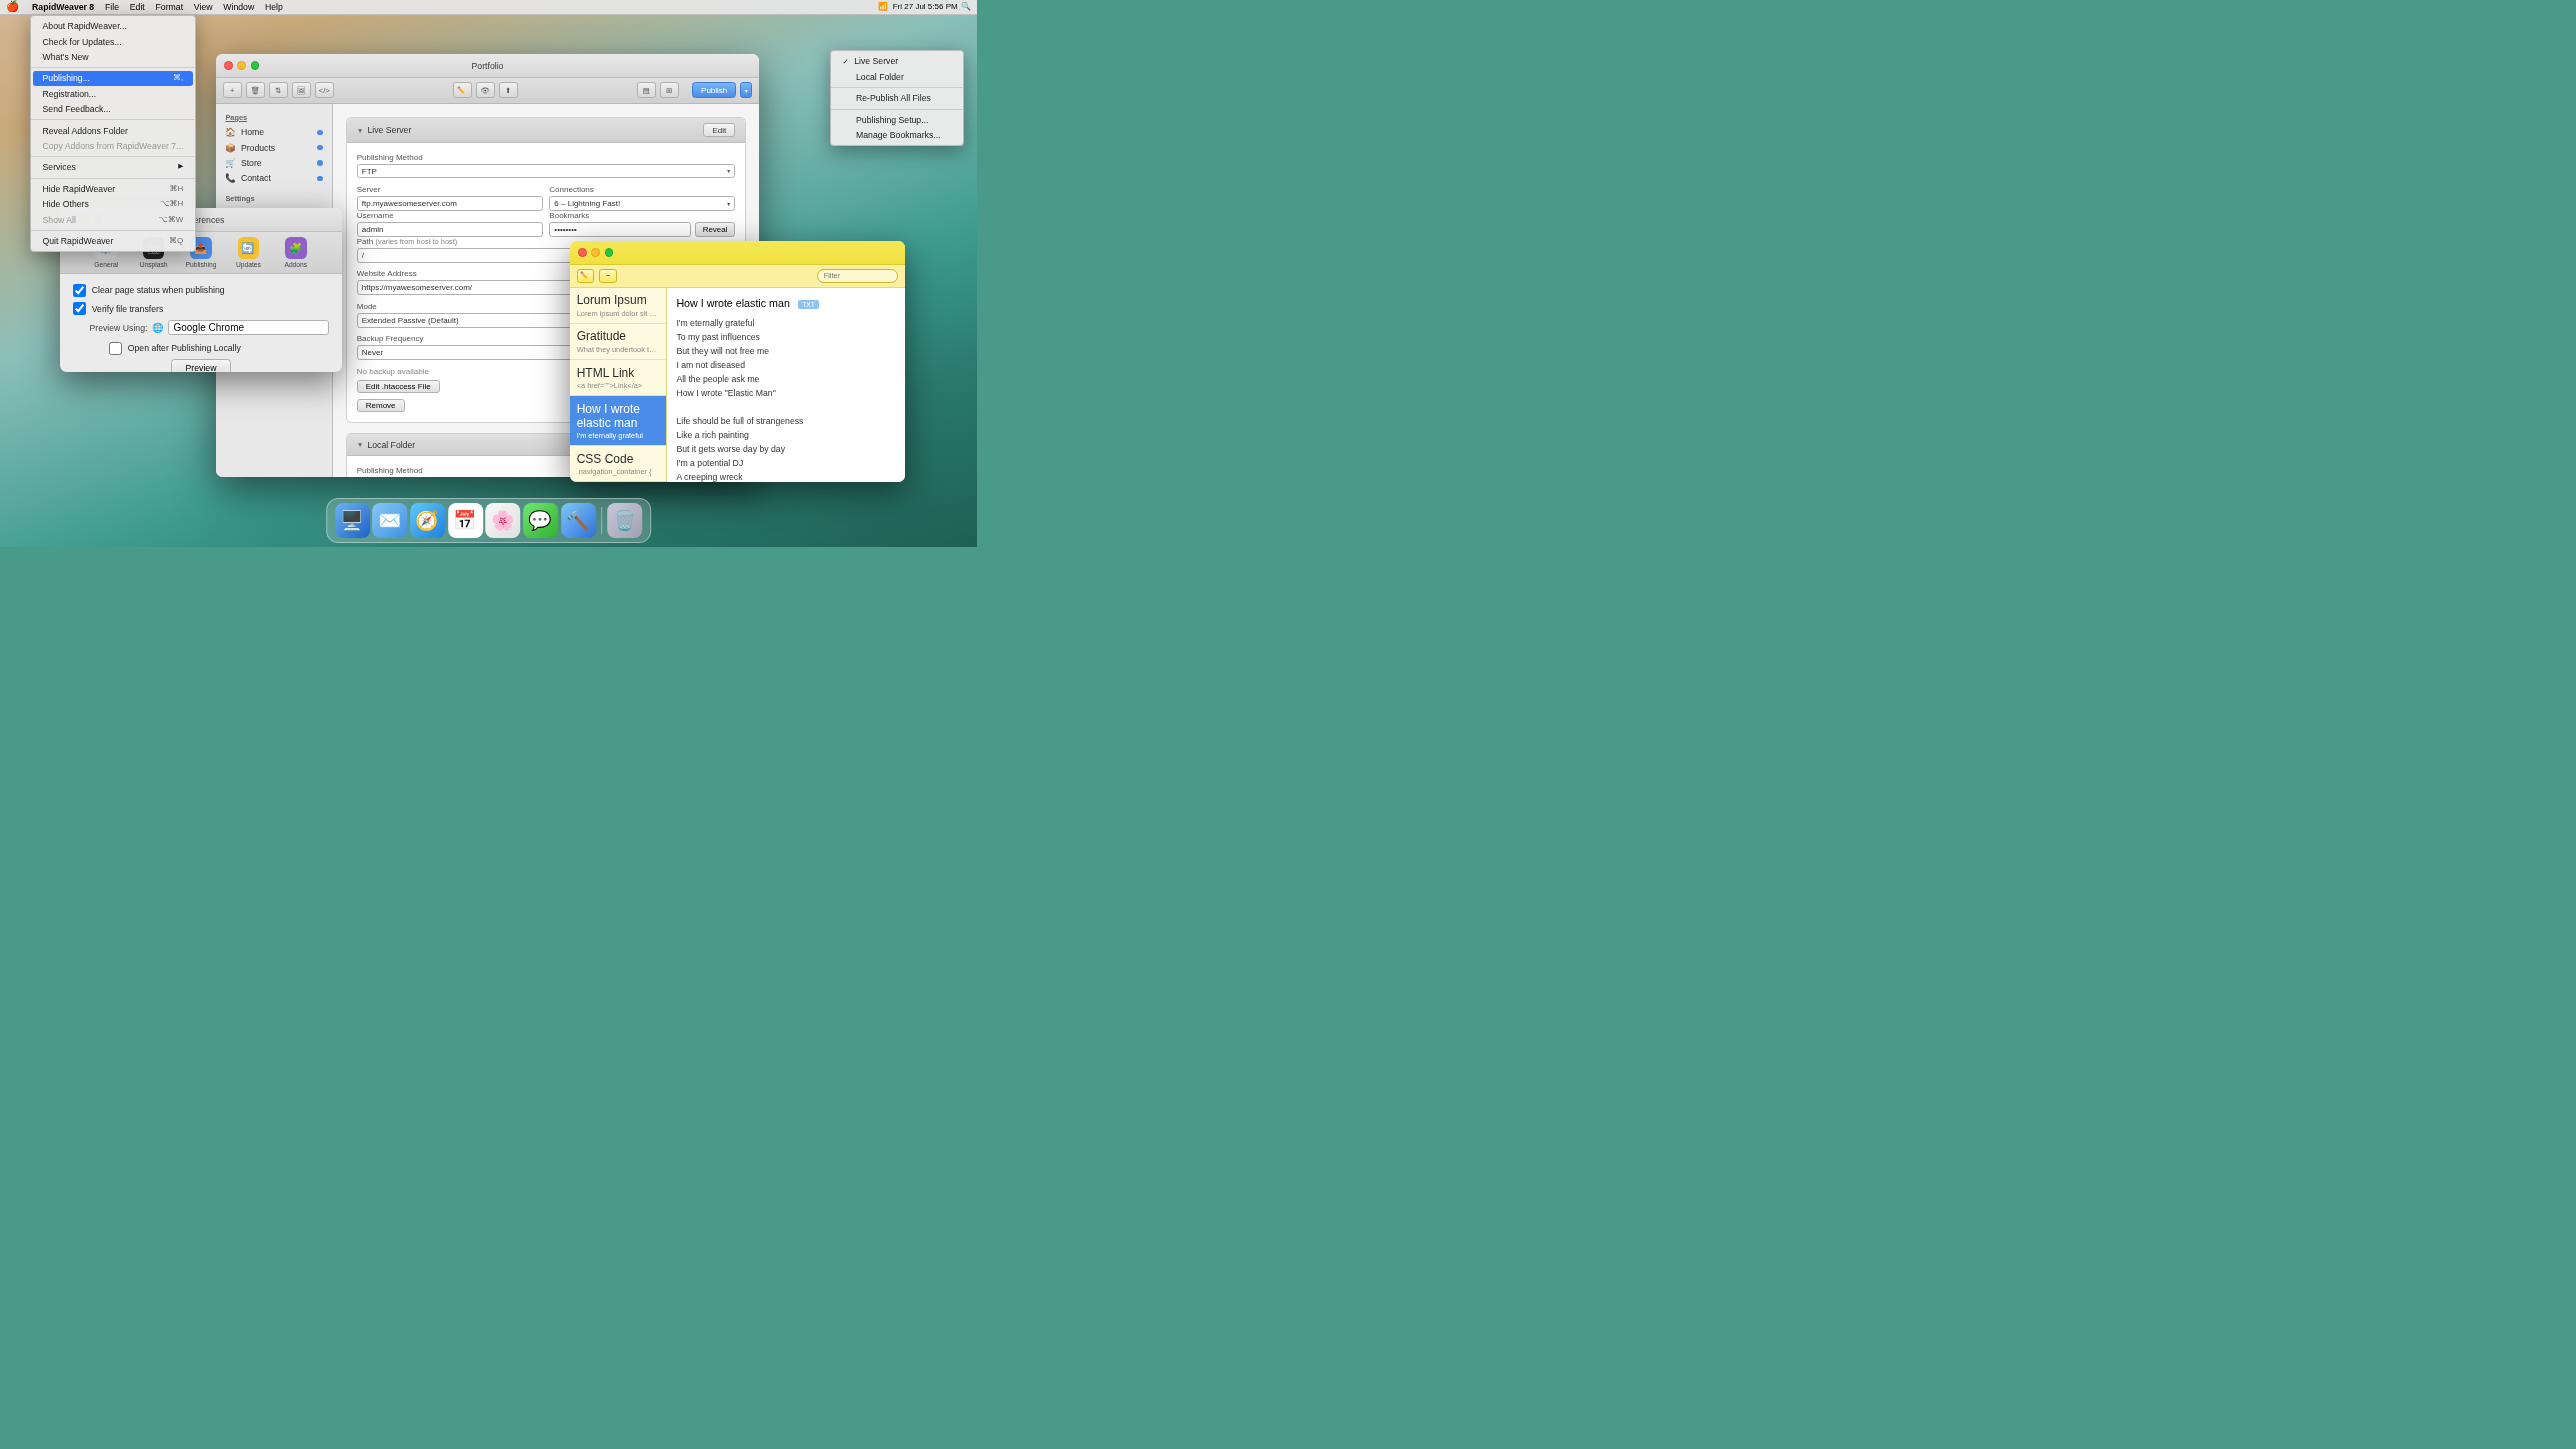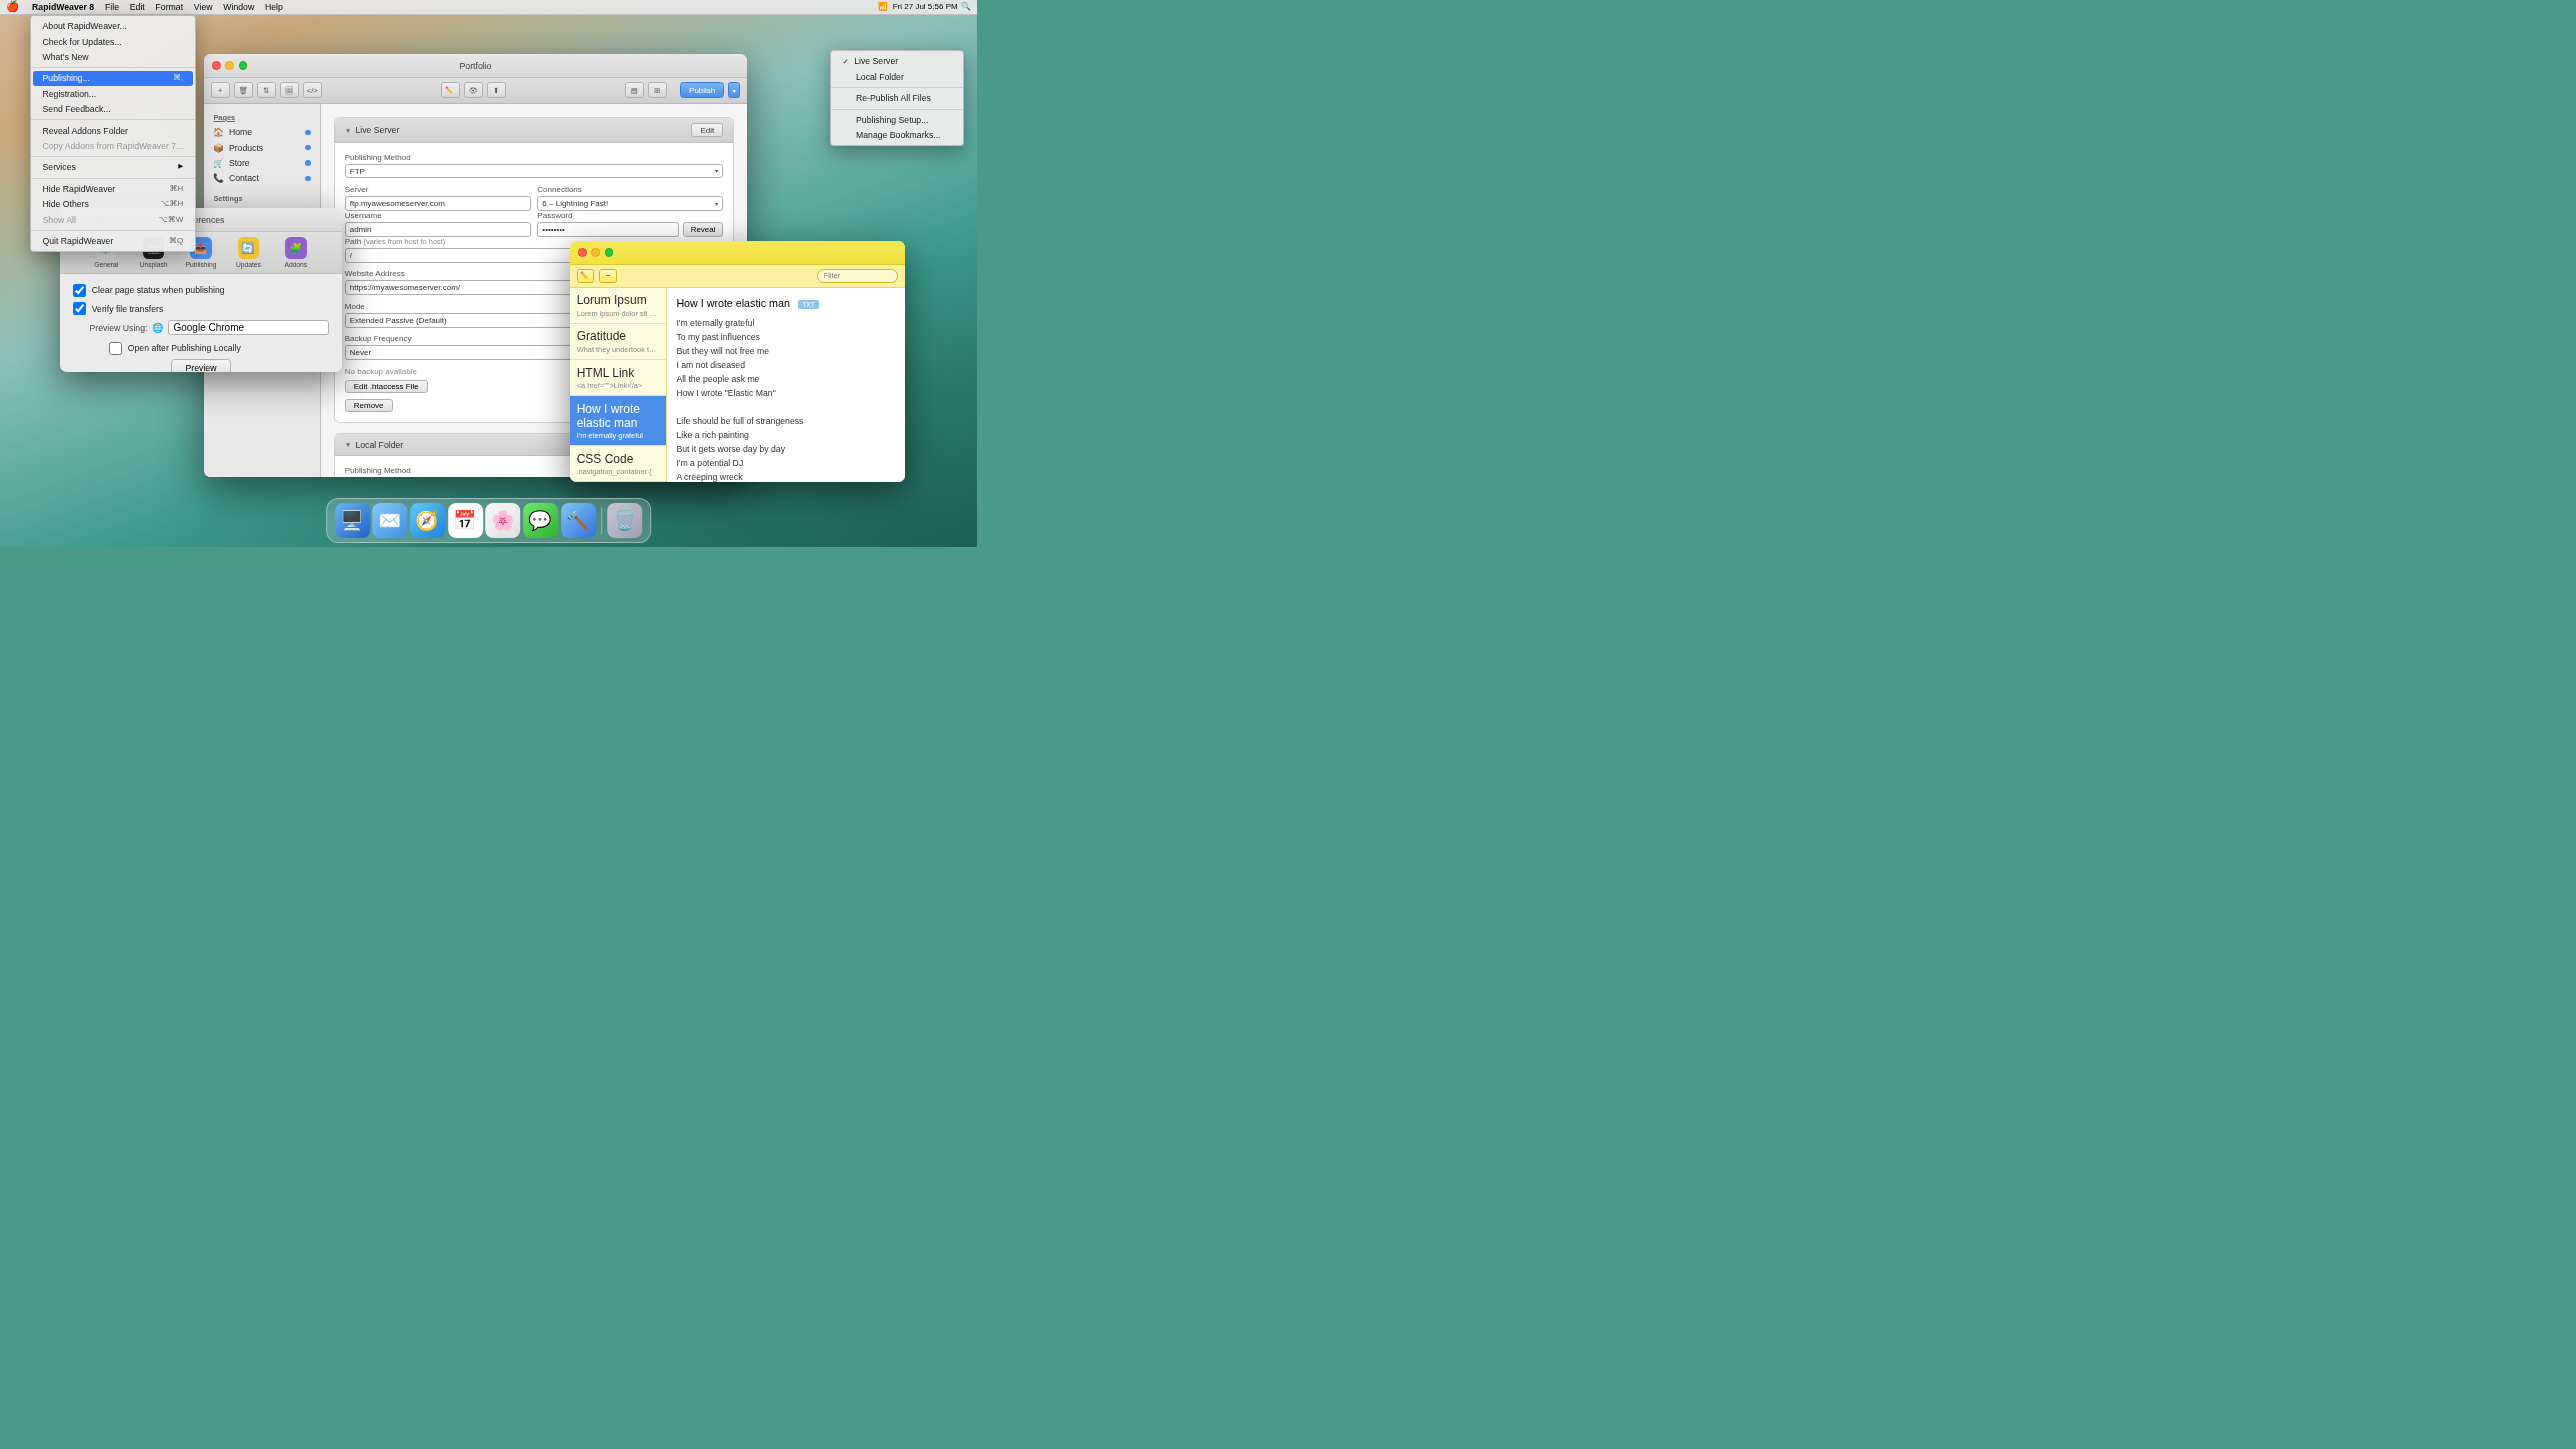--- a/index.html
+++ b/index.html
@@ -110,21 +110,21 @@
       margin: 2.7px 0;
     }
     .menu-item .arrow {
       font-size: 6.7px;
     }
 
     
     .portfolio-window {
       position: absolute;
       top: 54px;
-      left: 204px;
+      left: 216px;
       width: 543px;
       height: 423px;
       background: #f0f0f0;
       border-radius: 6.7px;
       box-shadow: 0 13.4px 40px rgba(0,0,0,0.5);
       overflow: hidden;
       z-index: 100;
     }
     .window-titlebar {
       height: 24px;
@@ -868,21 +868,21 @@
                 <input class="form-input" readonly="" value="6 – Lightning Fast!" style="">
               </div>
             </div>
           </div>
           <div class="form-row-split">
             <div class="form-col">
               <div class="form-label">Username</div>
               <input class="form-input" value="admin" style="">
             </div>
             <div class="form-col">
-              <div class="form-label">Password</div>
+              <div class="form-label">Bookmarks</div>
               <div style="display:flex;gap:4px;">
                 <input class="form-input" type="password" value="password" style="">
                 <button class="reveal-btn">Reveal</button>
               </div>
             </div>
           </div>
           <div class="form-row">
             <div class="form-label">
               <span>Path</span>
               <span class="form-label-small">(varies from host to host)</span>

